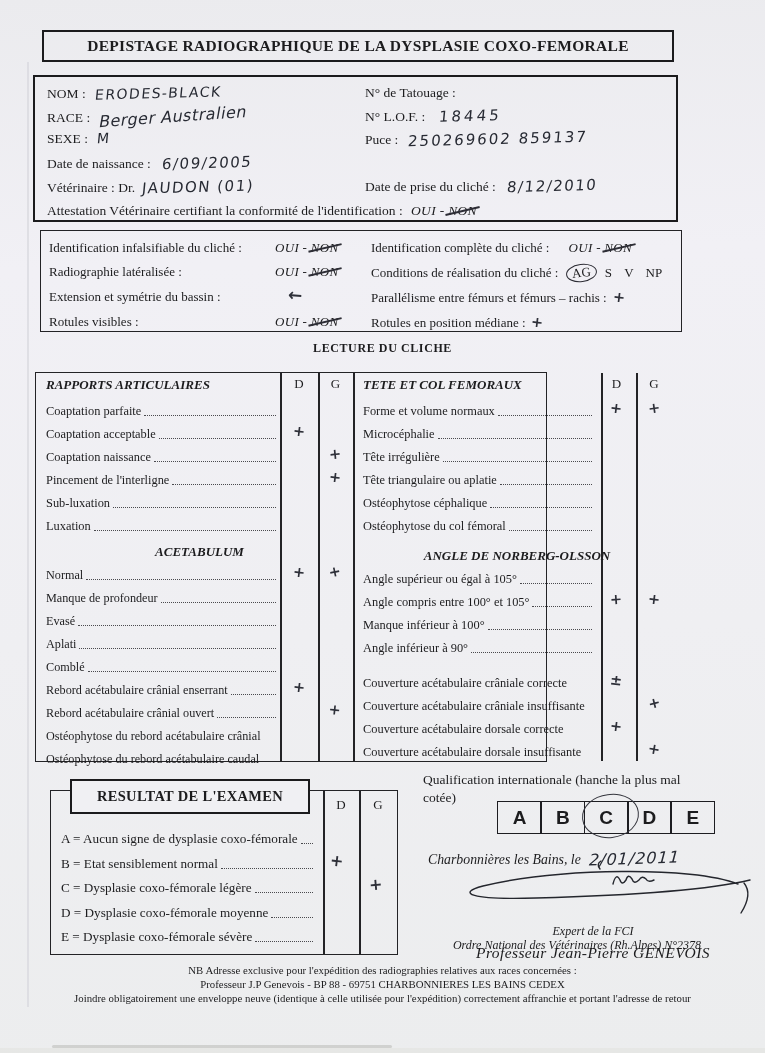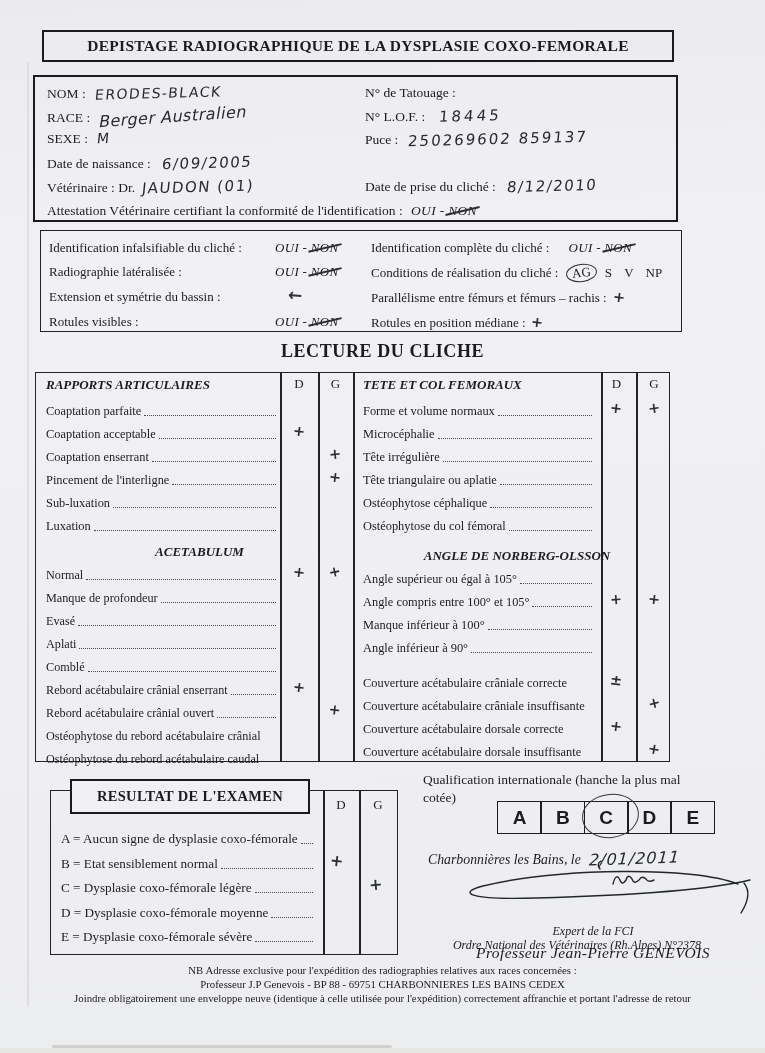--- a/index.html
+++ b/index.html
@@ -53,22 +53,22 @@
   .circled {
     display: inline-block; border: 1.6px solid #2c2c34; border-radius: 50%;
     padding: 1px 5px 2px 5px; transform: rotate(-7deg); line-height: 1;
   }
   .mk {
     font-family: "DejaVu Sans", sans-serif; font-weight: 600; font-size: 14.5px;
     color: #2e3039; display: inline-block; transform: rotate(7deg);
   }
 
   
-  #lecture-title { left: 0; top: 341px; width: 765px; text-align: center; font-weight: bold; font-size: 18px; letter-spacing: .6px; }
-  #lecture { left: 35px; top: 372px; width: 635px; height: 390px; }
+  #lecture-title { left: 0; top: 341px; width: 765px; text-align: center; font-weight: bold; font-size: 12px; letter-spacing: .6px; }
+  #lecture { left: 35px; top: 372px; width: 512px; height: 390px; }
   .vline { position: absolute; top: 0; bottom: 0; width: 1.5px; background: #232326; }
   .half { position: absolute; top: 0; }
   #halfL { left: 0; width: 317px; }
   #halfR { left: 317px; width: 318px; }
   .lrow { display: flex; align-items: flex-end; padding-left: 10px; font-size: 12.4px; }
   #halfL .lrow { height: 23px; }
   #halfR .lrow { height: 23px; }
   .lab-area { display: flex; align-items: flex-end; overflow: hidden; }
   #halfL .lab-area { width: 234px; }
   #halfR .lab-area { width: 238px; }
@@ -257,21 +257,21 @@
     <div class="lrow">
         <div class="lab-area">
           <span class="lab">Coaptation acceptable</span>
           <span class="lead"></span>
         </div>
         <div class="dcell"><span class="mk">+</span></div>
         <div class="gcell"><span class="mk"></span></div>
       </div>
     <div class="lrow">
         <div class="lab-area">
-          <span class="lab">Coaptation enserrant</span>
+          <span class="lab">Coaptation naissance</span>
           <span class="lead"></span>
         </div>
         <div class="dcell"><span class="mk"></span></div>
         <div class="gcell"><span class="mk" style="transform:rotate(-6deg);">+</span></div>
       </div>
     <div class="lrow">
         <div class="lab-area">
           <span class="lab">Pincement de l'interligne</span>
           <span class="lead"></span>
         </div>

